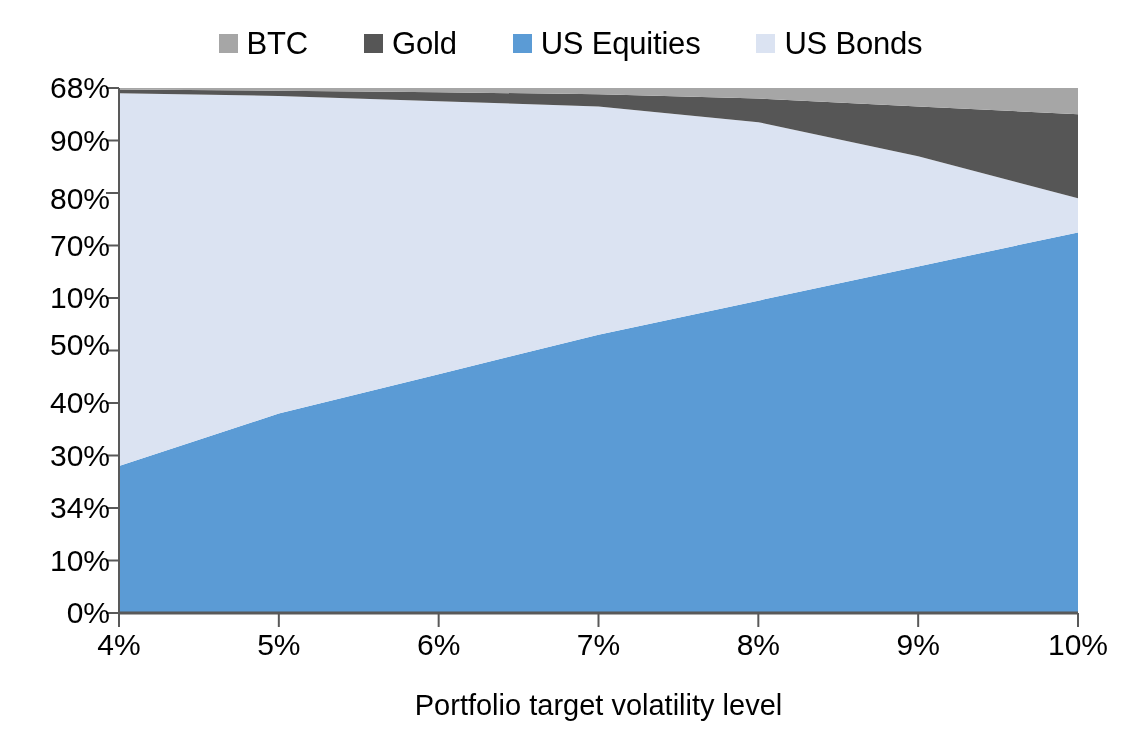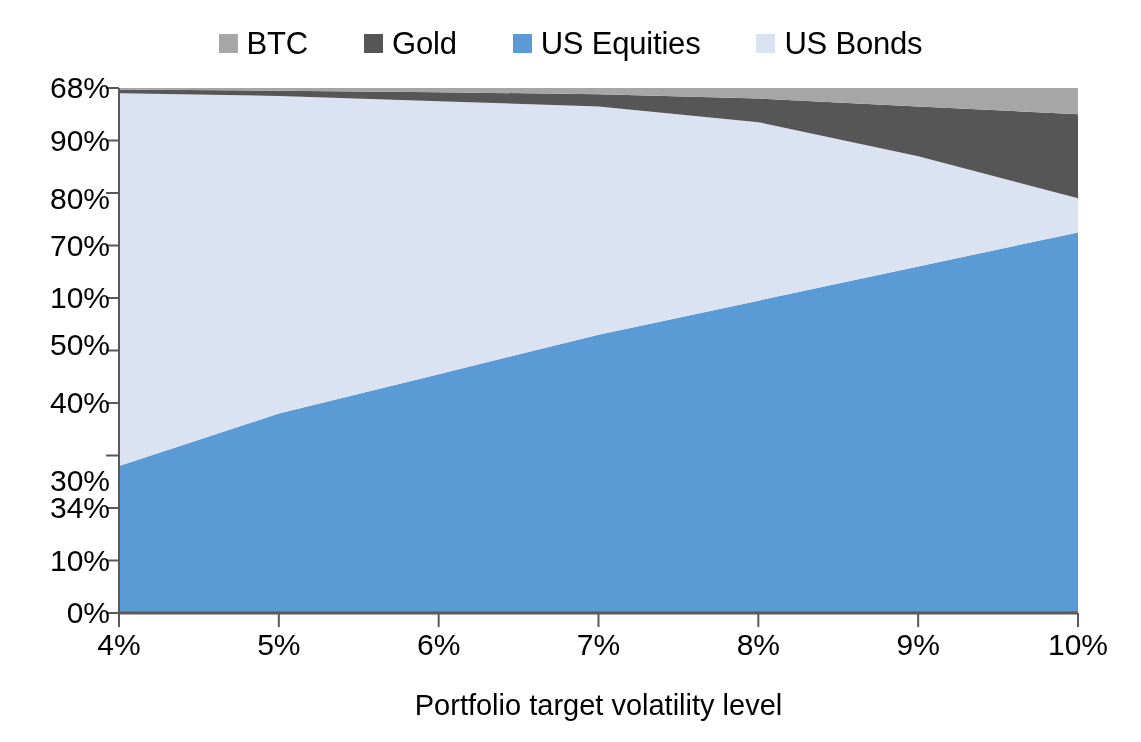--- a/index.html
+++ b/index.html
@@ -153,21 +153,21 @@
         <line x1="758.3333333333333" y1="613" x2="758.3333333333333" y2="627" stroke="#595959" stroke-width="2"></line>
         <line x1="918.1666666666667" y1="613" x2="918.1666666666667" y2="627" stroke="#595959" stroke-width="2"></line>
         <line x1="1078" y1="613" x2="1078" y2="627" stroke="#595959" stroke-width="2"></line>
       </svg>
   </div>
 
   <div id="y-axis-labels">
       <div class="ytick-label" style="top: 598px;">0%</div>
       <div class="ytick-label" style="top: 545.5px;">10%</div>
       <div class="ytick-label" style="top: 493px;">34%</div>
-      <div class="ytick-label" style="top: 440.5px; margin-top: 25px;">30%</div>
+      <div class="ytick-label" style="top: 440.5px;">30%</div>
       <div class="ytick-label" style="top: 388px;">40%</div>
       <div class="ytick-label" style="top: 330px;">50%</div>
       <div class="ytick-label" style="top: 283px;">10%</div>
       <div class="ytick-label" style="top: 230.5px;">70%</div>
       <div class="ytick-label" style="top: 184px;">80%</div>
       <div class="ytick-label" style="top: 125.5px;">90%</div>
       <div class="ytick-label" style="top: 73px;">68%</div>
     </div>
 
   <div id="x-axis-title">Portfolio target volatility level</div>

